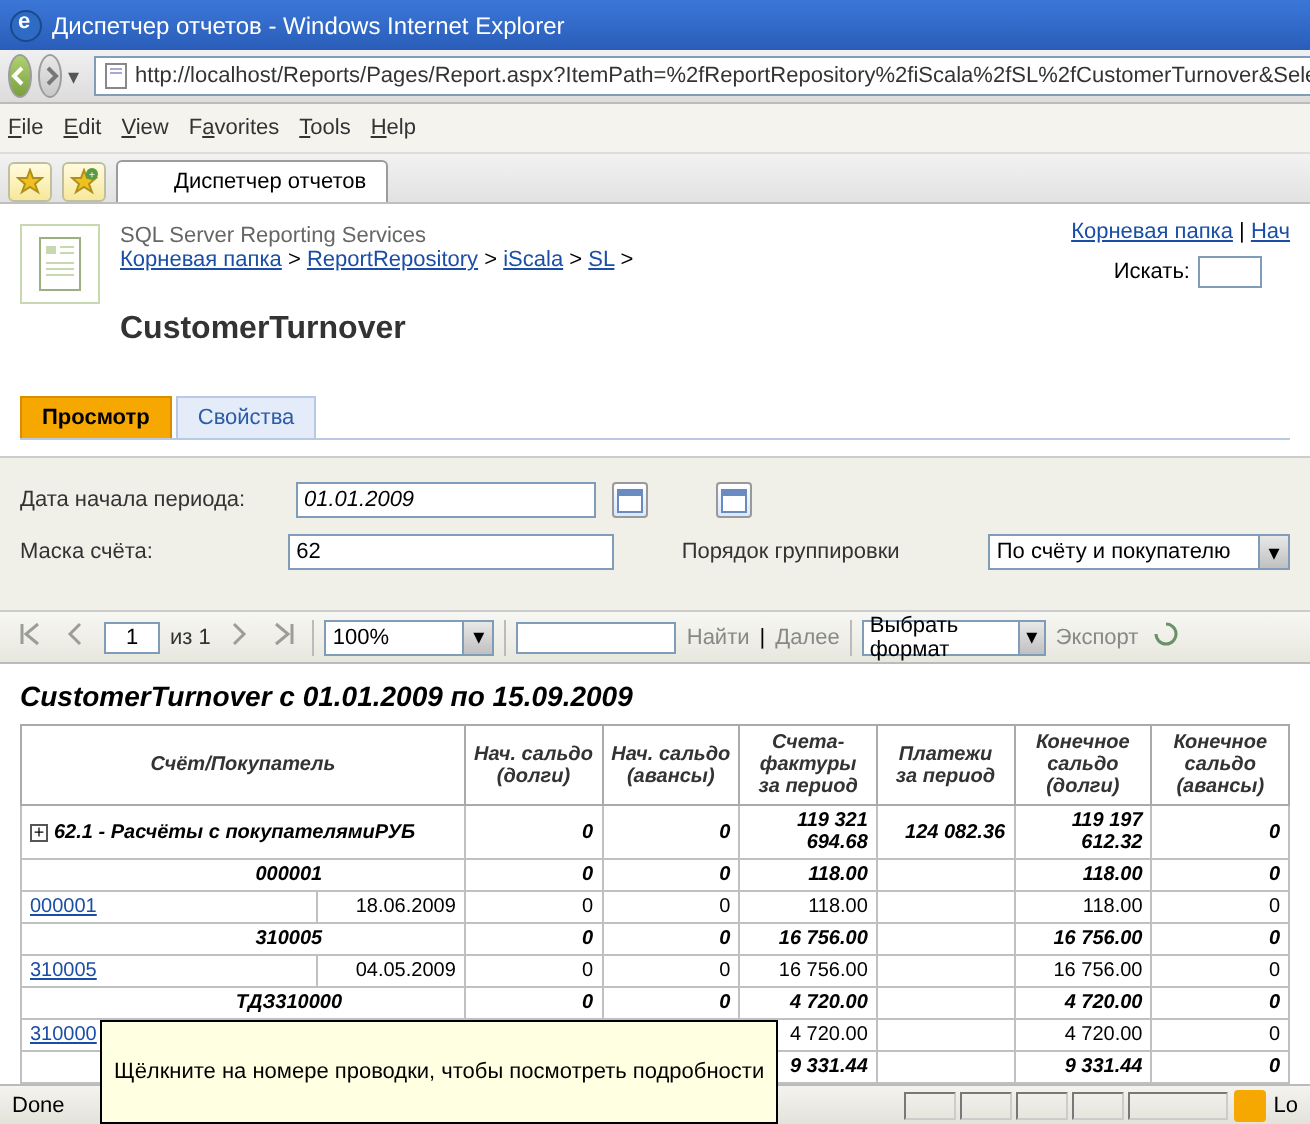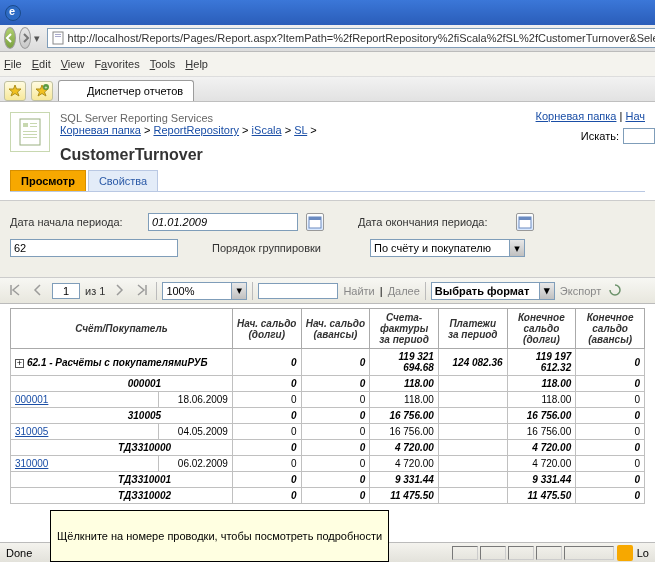--- a/index.html
+++ b/index.html
@@ -27,48 +27,48 @@
   .tab { background: #fff; border: 1px solid #9c9c9c; border-bottom: none; padding: 3px 10px; border-radius: 3px 3px 0 0; display: flex; align-items: center; gap: 4px; }
   
   .report-head { padding: 10px 10px 0 10px; position: relative; }
   .report-head-inner { display: flex; }
   .report-icon { width: 40px; height: 40px; border: 1px solid #c8d8b0; background: #fff; margin-right: 10px; display: flex; align-items: center; justify-content: center; }
   .report-icon svg { width: 24px; height: 30px; }
   .report-head-info { flex: 1; }
   .rhi-line1 { color: #666; font-size: 11px; }
   .breadcrumb { font-size: 11px; }
   .breadcrumb a { color: #1a4ea6; }
-  .report-title { font-size: 16px; font-weight: bold; color: #333; margin-top: 10px; }
+  .report-title { font-size: 16px; font-weight: bold; color: #333; margin-top: 20px; }
   .top-links { position: absolute; right: 10px; top: 8px; font-size: 11px; }
   .top-links a { color: #1a4ea6; }
-  .search-row { position: absolute; right: 0; top: 26px; display: flex; align-items: center; gap: 4px; font-size: 11px; }
+  .search-row { position: absolute; right: 24px; top: 26px; display: flex; align-items: center; gap: 4px; font-size: 11px; }
   .search-row input { width: 32px; border: 1px solid #7f9db9; height: 16px; font-size: 11px; }
   
-  .report-tabs { display: flex; margin-top: 6px; border-bottom: 1px solid #b9c8e3; }
+  .report-tabs { display: flex; margin-top: 24px; border-bottom: 1px solid #b9c8e3; }
   .rtab { padding: 4px 10px; font-size: 11px; border: 1px solid #b9c8e3; border-bottom: none; margin-right: 2px; background: #e3ecf8; color: #2b5aa7; cursor: pointer; }
   .rtab.active { background: #f7a800; color: #000; font-weight: bold; border-color: #d78f00; }
   
   .param-area { background: #f0efe8; border-top: 1px solid #ccc; border-bottom: 1px solid #ccc; padding: 12px 10px; margin-top: 8px; }
   .param-row { display: flex; align-items: center; margin-bottom: 8px; gap: 8px; }
   .param-label { width: 130px; color: #333; }
   .param-label2 { width: 150px; color: #333; }
   .param-input { background: #fff; border: 1px solid #7f9db9; height: 18px; padding: 0 3px; font-size: 11px; }
   .date-btn { width: 18px; height: 18px; border: 1px solid #999; background: linear-gradient(to bottom, #fff, #d8e8ff); border-radius: 2px; display: flex; align-items: center; justify-content: center; }
   .select-like { background: #fff; border: 1px solid #7f9db9; height: 18px; display: flex; align-items: center; padding: 0 3px; font-size: 11px; }
   .select-like .arrow { background: linear-gradient(to bottom, #e8e8e8, #c0c0c0); border-left: 1px solid #7f9db9; width: 15px; height: 100%; display: flex; align-items: center; justify-content: center; margin-left: auto; margin-right: -3px; }
   
   .toolbar { background: linear-gradient(to bottom, #f7f7f3, #e8e7de); border-bottom: 1px solid #bbb; height: 26px; display: flex; align-items: center; padding: 0 6px; gap: 5px; }
   .tb-btn { padding: 2px; opacity: 0.8; }
   .tb-sep { width: 1px; height: 18px; background: #bbb; }
   .page-input { width: 28px; border: 1px solid #7f9db9; height: 16px; font-size: 11px; text-align: center; }
   .page-of { color: #333; }
   .zoom-sel { display: flex; align-items: center; }
   .find-input { width: 80px; border: 1px solid #7f9db9; height: 16px; }
   .link-txt { color: #888; }
-  .export-sel { width: 124px; font-weight: bold; }
+  .export-sel { width: 92px; }
   
   .report-body { padding: 4px 10px; }
   .report-body h3 { font-size: 14px; font-style: italic; font-weight: bold; margin: 4px 0 6px 0; }
   
   table.data { border-collapse: collapse; width: 100%; font-size: 10px; table-layout: fixed; }
   table.data th { background: #fff; border: 1px solid #aaa; padding: 3px 4px; font-weight: bold; text-align: center; color: #333; vertical-align: middle; font-style: italic; }
   table.data td { border: 1px solid #c0c0c0; padding: 2px 4px; }
   table.data .num { text-align: right; font-style: italic; font-weight: bold; }
   table.data .num-reg { text-align: right; }
   table.data .acct { font-style: italic; font-weight: bold; text-align: left; }
@@ -86,20 +86,21 @@
   .statusbar .grips { flex: 1; display: flex; justify-content: flex-end; gap: 2px; }
   .statusbar .grip { width: 26px; height: 14px; border: 1px inset #ccc; }
   .rss { width: 16px; height: 16px; background: #f7a800; border-radius:2px; margin-left: 3px;}
   svg.ico { width: 14px; height: 14px; }
 </style>
 </head>
 <body>
 
 <div class="titlebar">
   <div class="ie-icon"></div>
+  <span>Диспетчер отчетов - Windows Internet Explorer</span>
 </div>
 
 <div class="navbar">
   <div class="nav-btn back">
       <svg viewBox="0 0 10 10">
         <path d="M6 1 L2 5 L6 9" stroke="#fff" stroke-width="2" fill="none"></path>
       </svg>
     </div>
   <div class="nav-btn">
       <svg viewBox="0 0 10 10">
@@ -194,29 +195,29 @@
   <div class="param-row">
     <div class="param-label">Дата начала периода:</div>
     <input class="param-input" style="width: 150px; font-style: italic;" value="01.01.2009">
     <div class="date-btn">
         <svg class="ico" viewBox="0 0 14 14">
           <rect x="1" y="2" width="12" height="11" fill="#fff" stroke="#6a8ac0"></rect>
           <rect x="1" y="2" width="12" height="3" fill="#6a8ac0"></rect>
         </svg>
       </div>
     <div style="width:18px"></div>
-    <div class="param-label2">Дата окончания периода:</div>
     <div class="date-btn">
         <svg class="ico" viewBox="0 0 14 14">
           <rect x="1" y="2" width="12" height="11" fill="#fff" stroke="#6a8ac0"></rect>
           <rect x="1" y="2" width="12" height="3" fill="#6a8ac0"></rect>
         </svg>
       </div>
   </div>
   <div class="param-row">
+    <div class="param-label">Маска счёта:</div>
     <input class="param-input" style="width: 168px;" value="62">
     <div style="width:18px"></div>
     <div class="param-label2">Порядок группировки</div>
     <div class="select-like" style="width:155px">
       <span>По счёту и покупателю</span>
       <div class="arrow">▾</div>
     </div>
   </div>
 </div>
 
@@ -250,20 +251,21 @@
     <span>Выбрать формат</span>
     <div class="arrow">▾</div>
   </div>
   <span class="link-txt">Экспорт</span>
   <span class="tb-btn"><svg class="ico" viewBox="0 0 14 14">
         <path d="M7 2 A5 5 0 1 1 2 7" stroke="#4a7a4a" stroke-width="1.5" fill="none"></path>
       </svg></span>
 </div>
 
 <div class="report-body">
+  <h3>CustomerTurnover с 01.01.2009 по 15.09.2009</h3>
   <table class="data">
     <colgroup>
         <col class="c1">
         <col class="c2">
         <col class="cn">
         <col class="cn">
         <col class="cn">
         <col class="cn">
         <col class="cn">
         <col class="cn">

